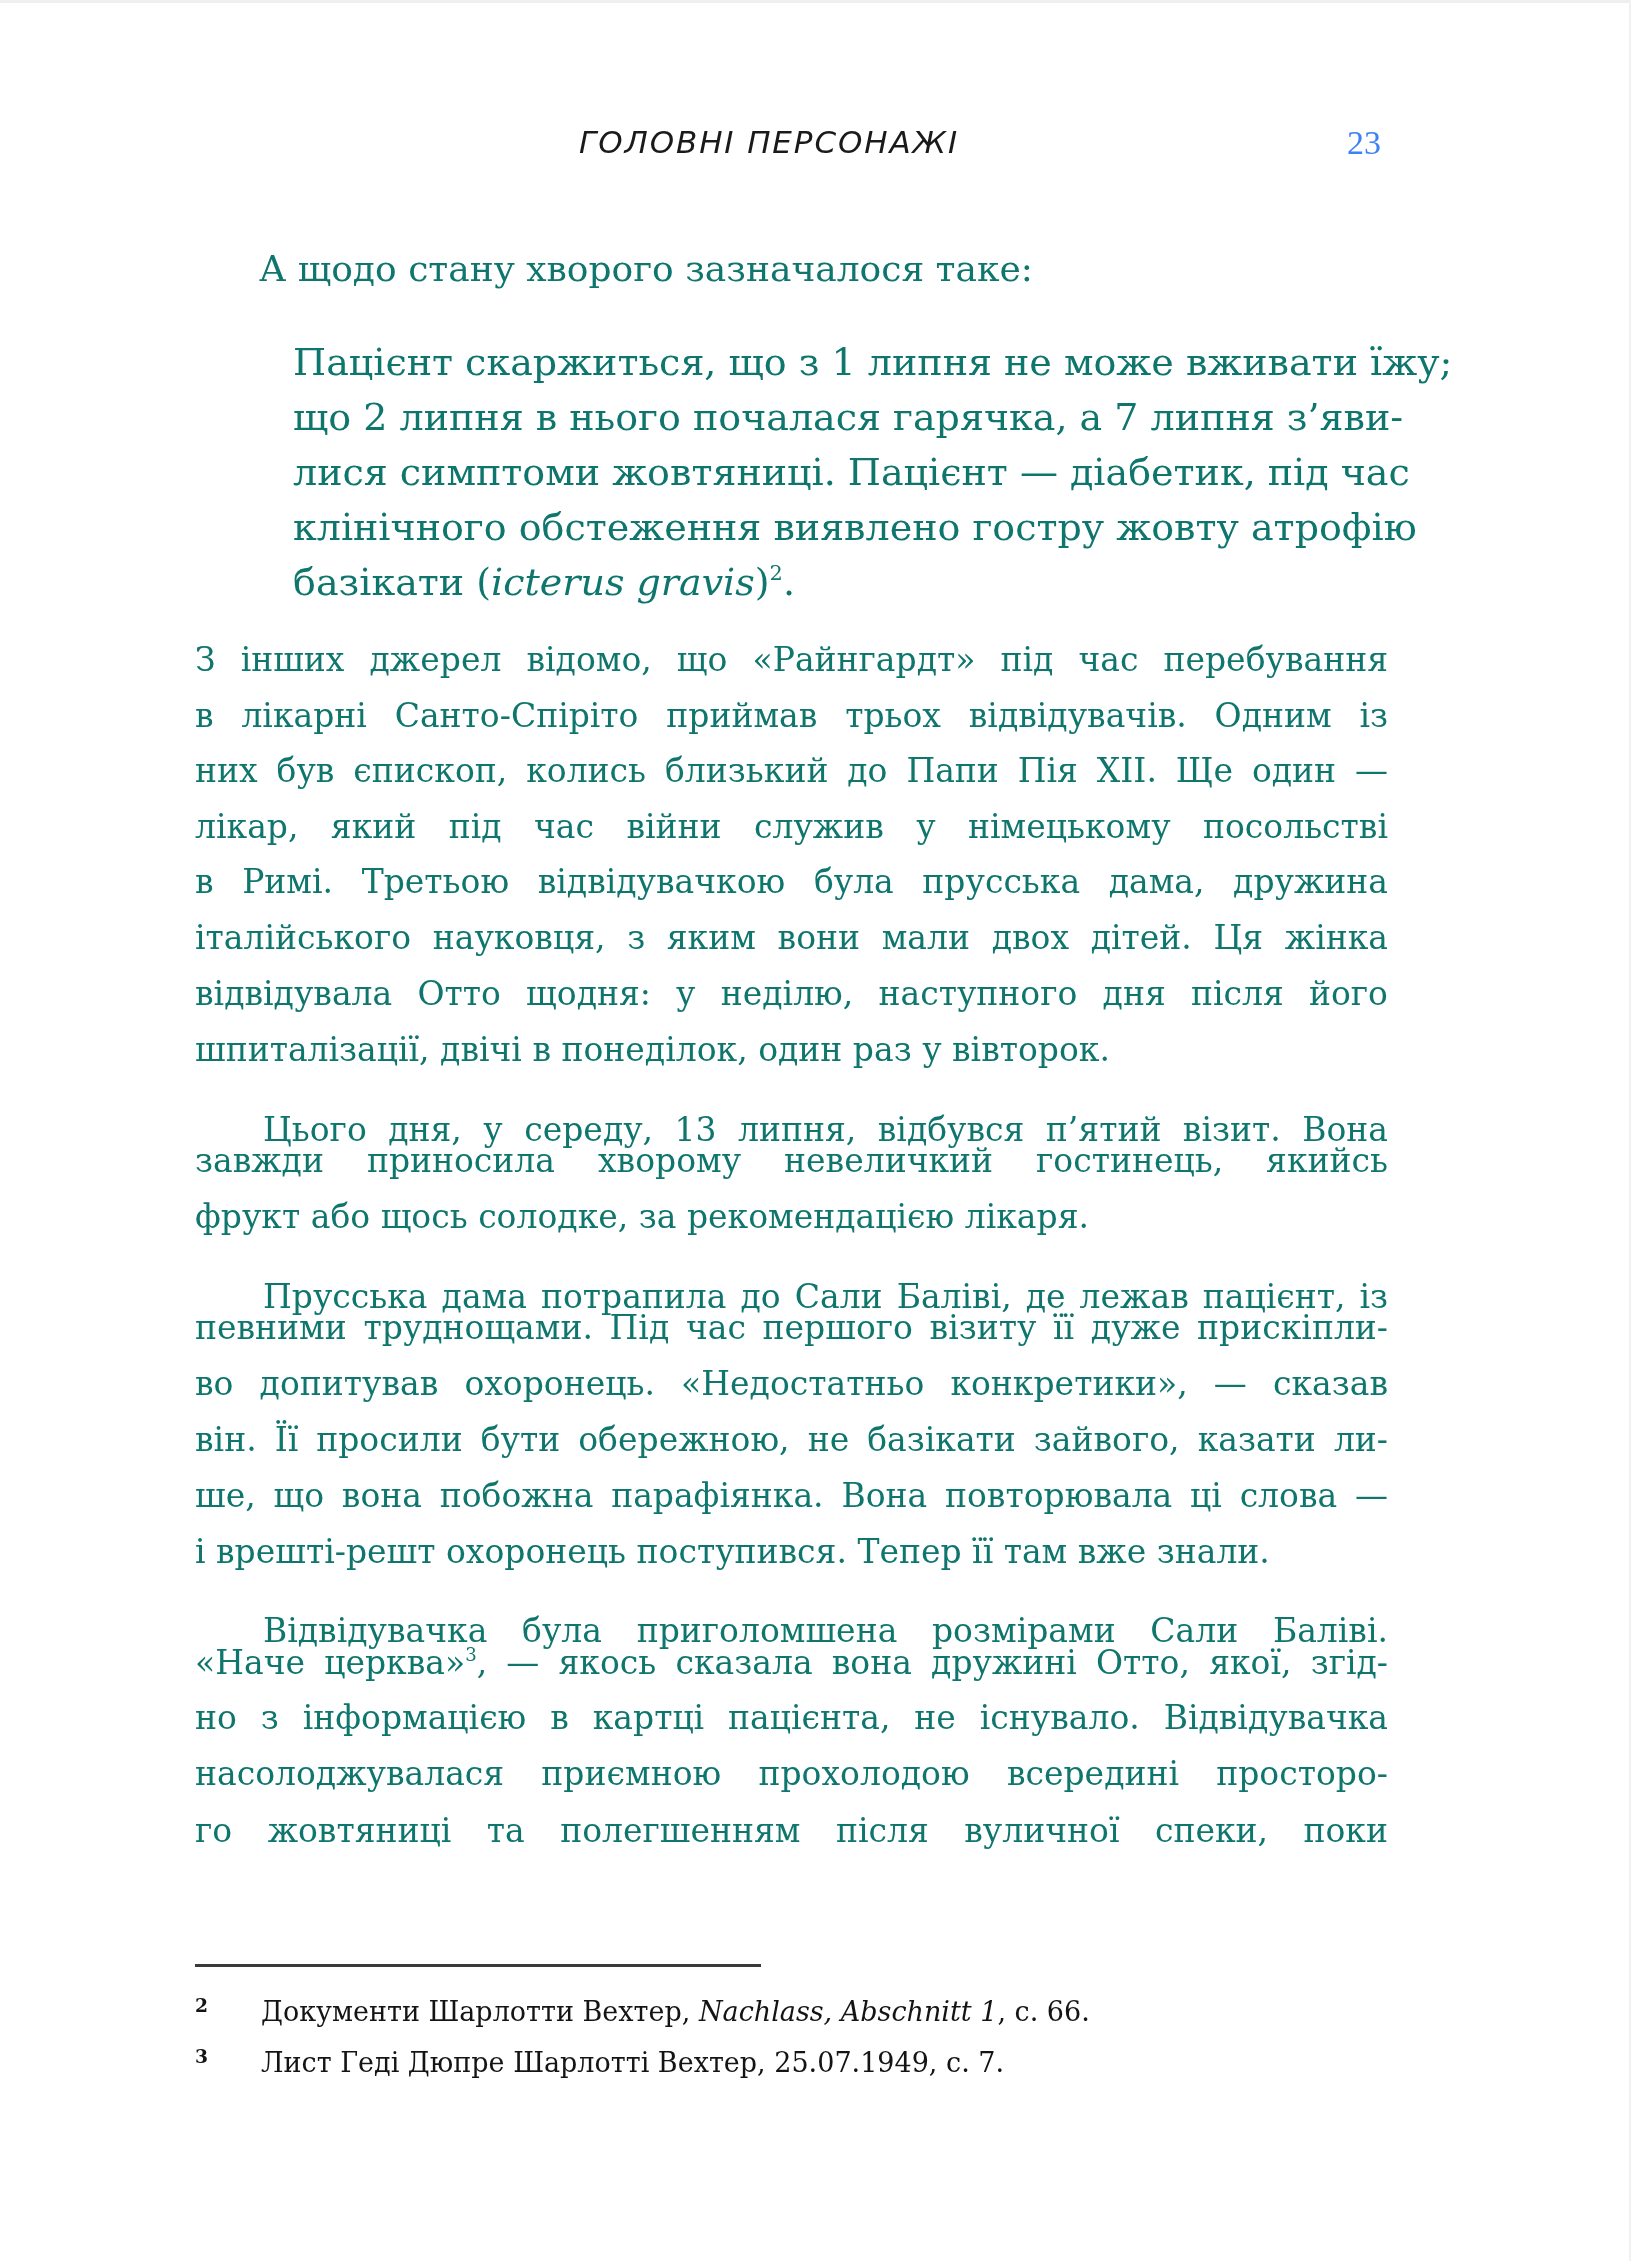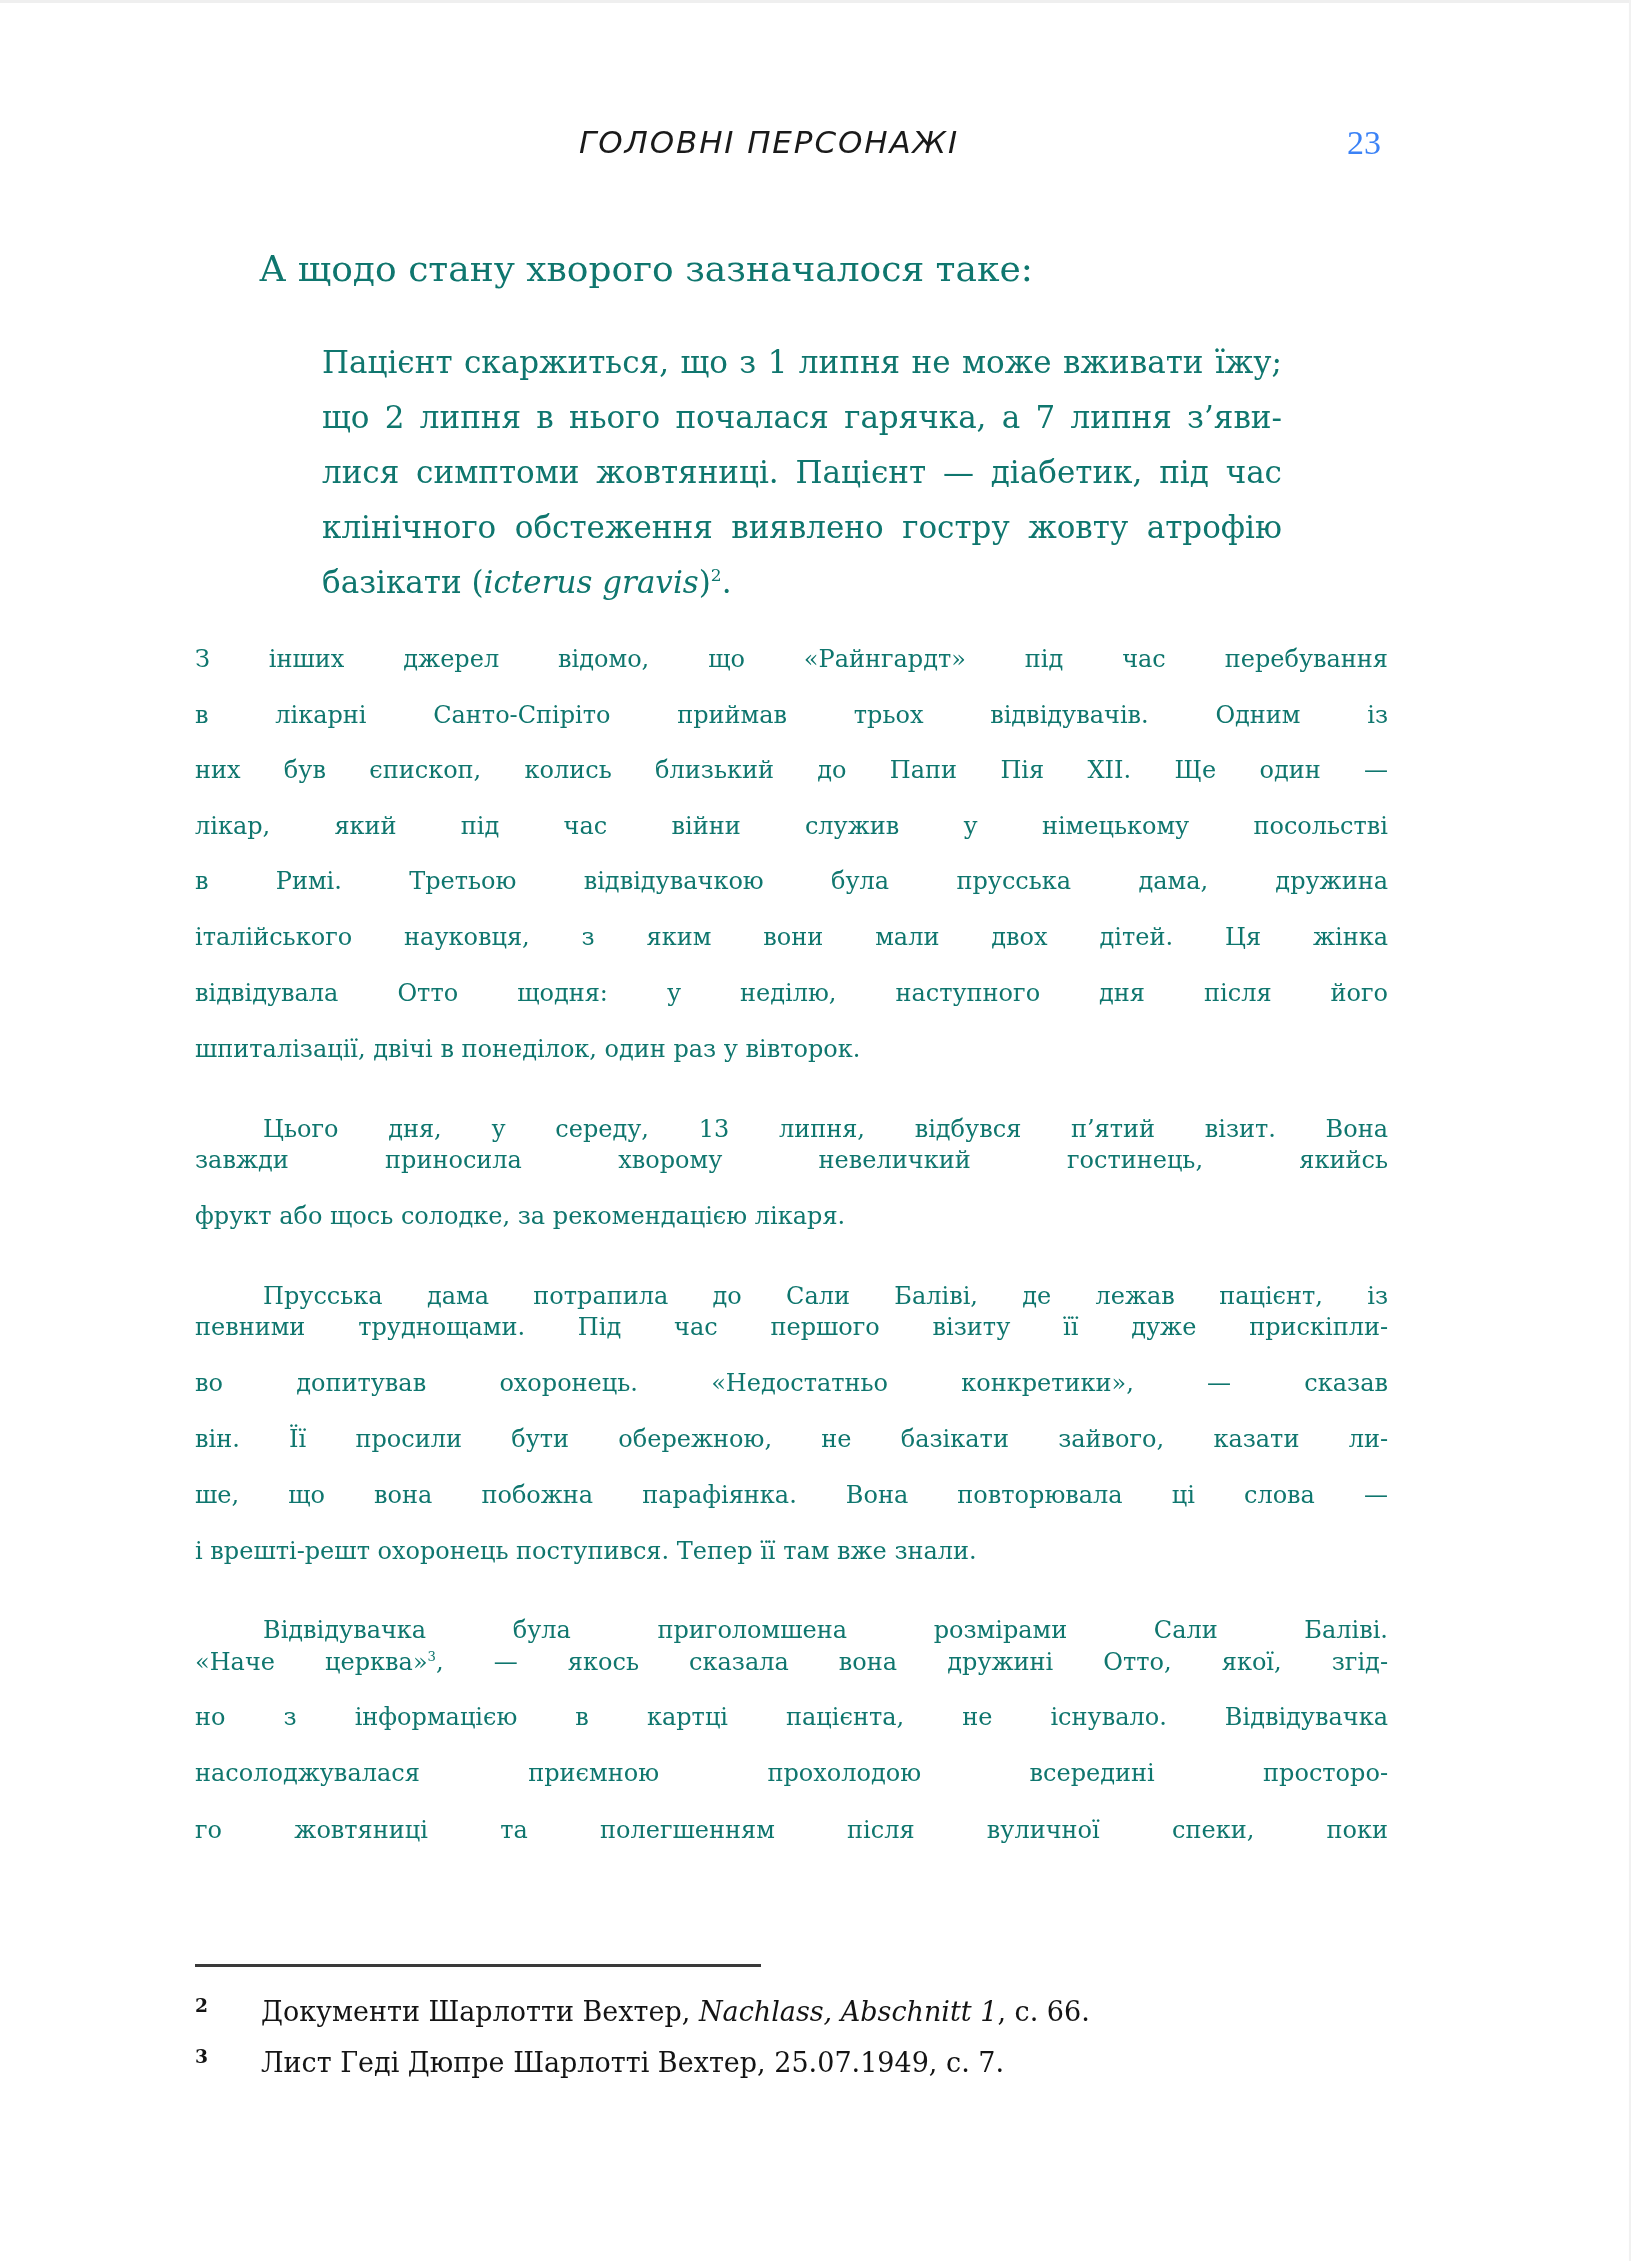--- a/index.html
+++ b/index.html
@@ -23,24 +23,24 @@
     font-size: 34px; line-height: 41px; color: #3b82f6;
   }
 
   .line {
     position: absolute; white-space: nowrap;
     font-family: "DejaVu Serif", "Liberation Serif", serif;
     color: #0f766e;
     text-align: justify; text-align-last: justify;
   }
   .line.last { text-align-last: left; }
-  .body-line { left: 195px; width: 1193px; font-size: 24px; height: 51px; line-height: 51px; }
+  .body-line { left: 195px; width: 1193px; font-size: 33px; height: 51px; line-height: 51px; }
   .body-line.indent { left: 263px; width: 1125px; margin-top: 24px; }
   .intro-line { left: 259px; width: 765px; font-size: 36px; height: 51px; line-height: 51px; }
-  .quote-line { left: 322px; width: 960px; font-size: 31px; height: 44px; line-height: 44px; }
+  .quote-line { left: 293px; width: 960px; font-size: 38px; height: 44px; line-height: 44px; }
   .line i { font-style: italic; }
   .line sup, .fn sup { font-size: 0.55em; vertical-align: 0.7em; line-height: 0; }
 
   .fn-rule { position: absolute; left: 195px; top: 1961px; width: 566px; height: 2.5px; background: #3a3a3a; }
   .fn {
     position: absolute; left: 195px; width: 1105px; height: 41px; line-height: 41px;
     font-family: "DejaVu Serif", "Liberation Serif", serif;
     font-size: 27px; color: #141414; white-space: nowrap;
   }
   .fn-num { position: absolute; left: 0; top: -6.8px; font-size: 18.7px; font-weight: bold; }

